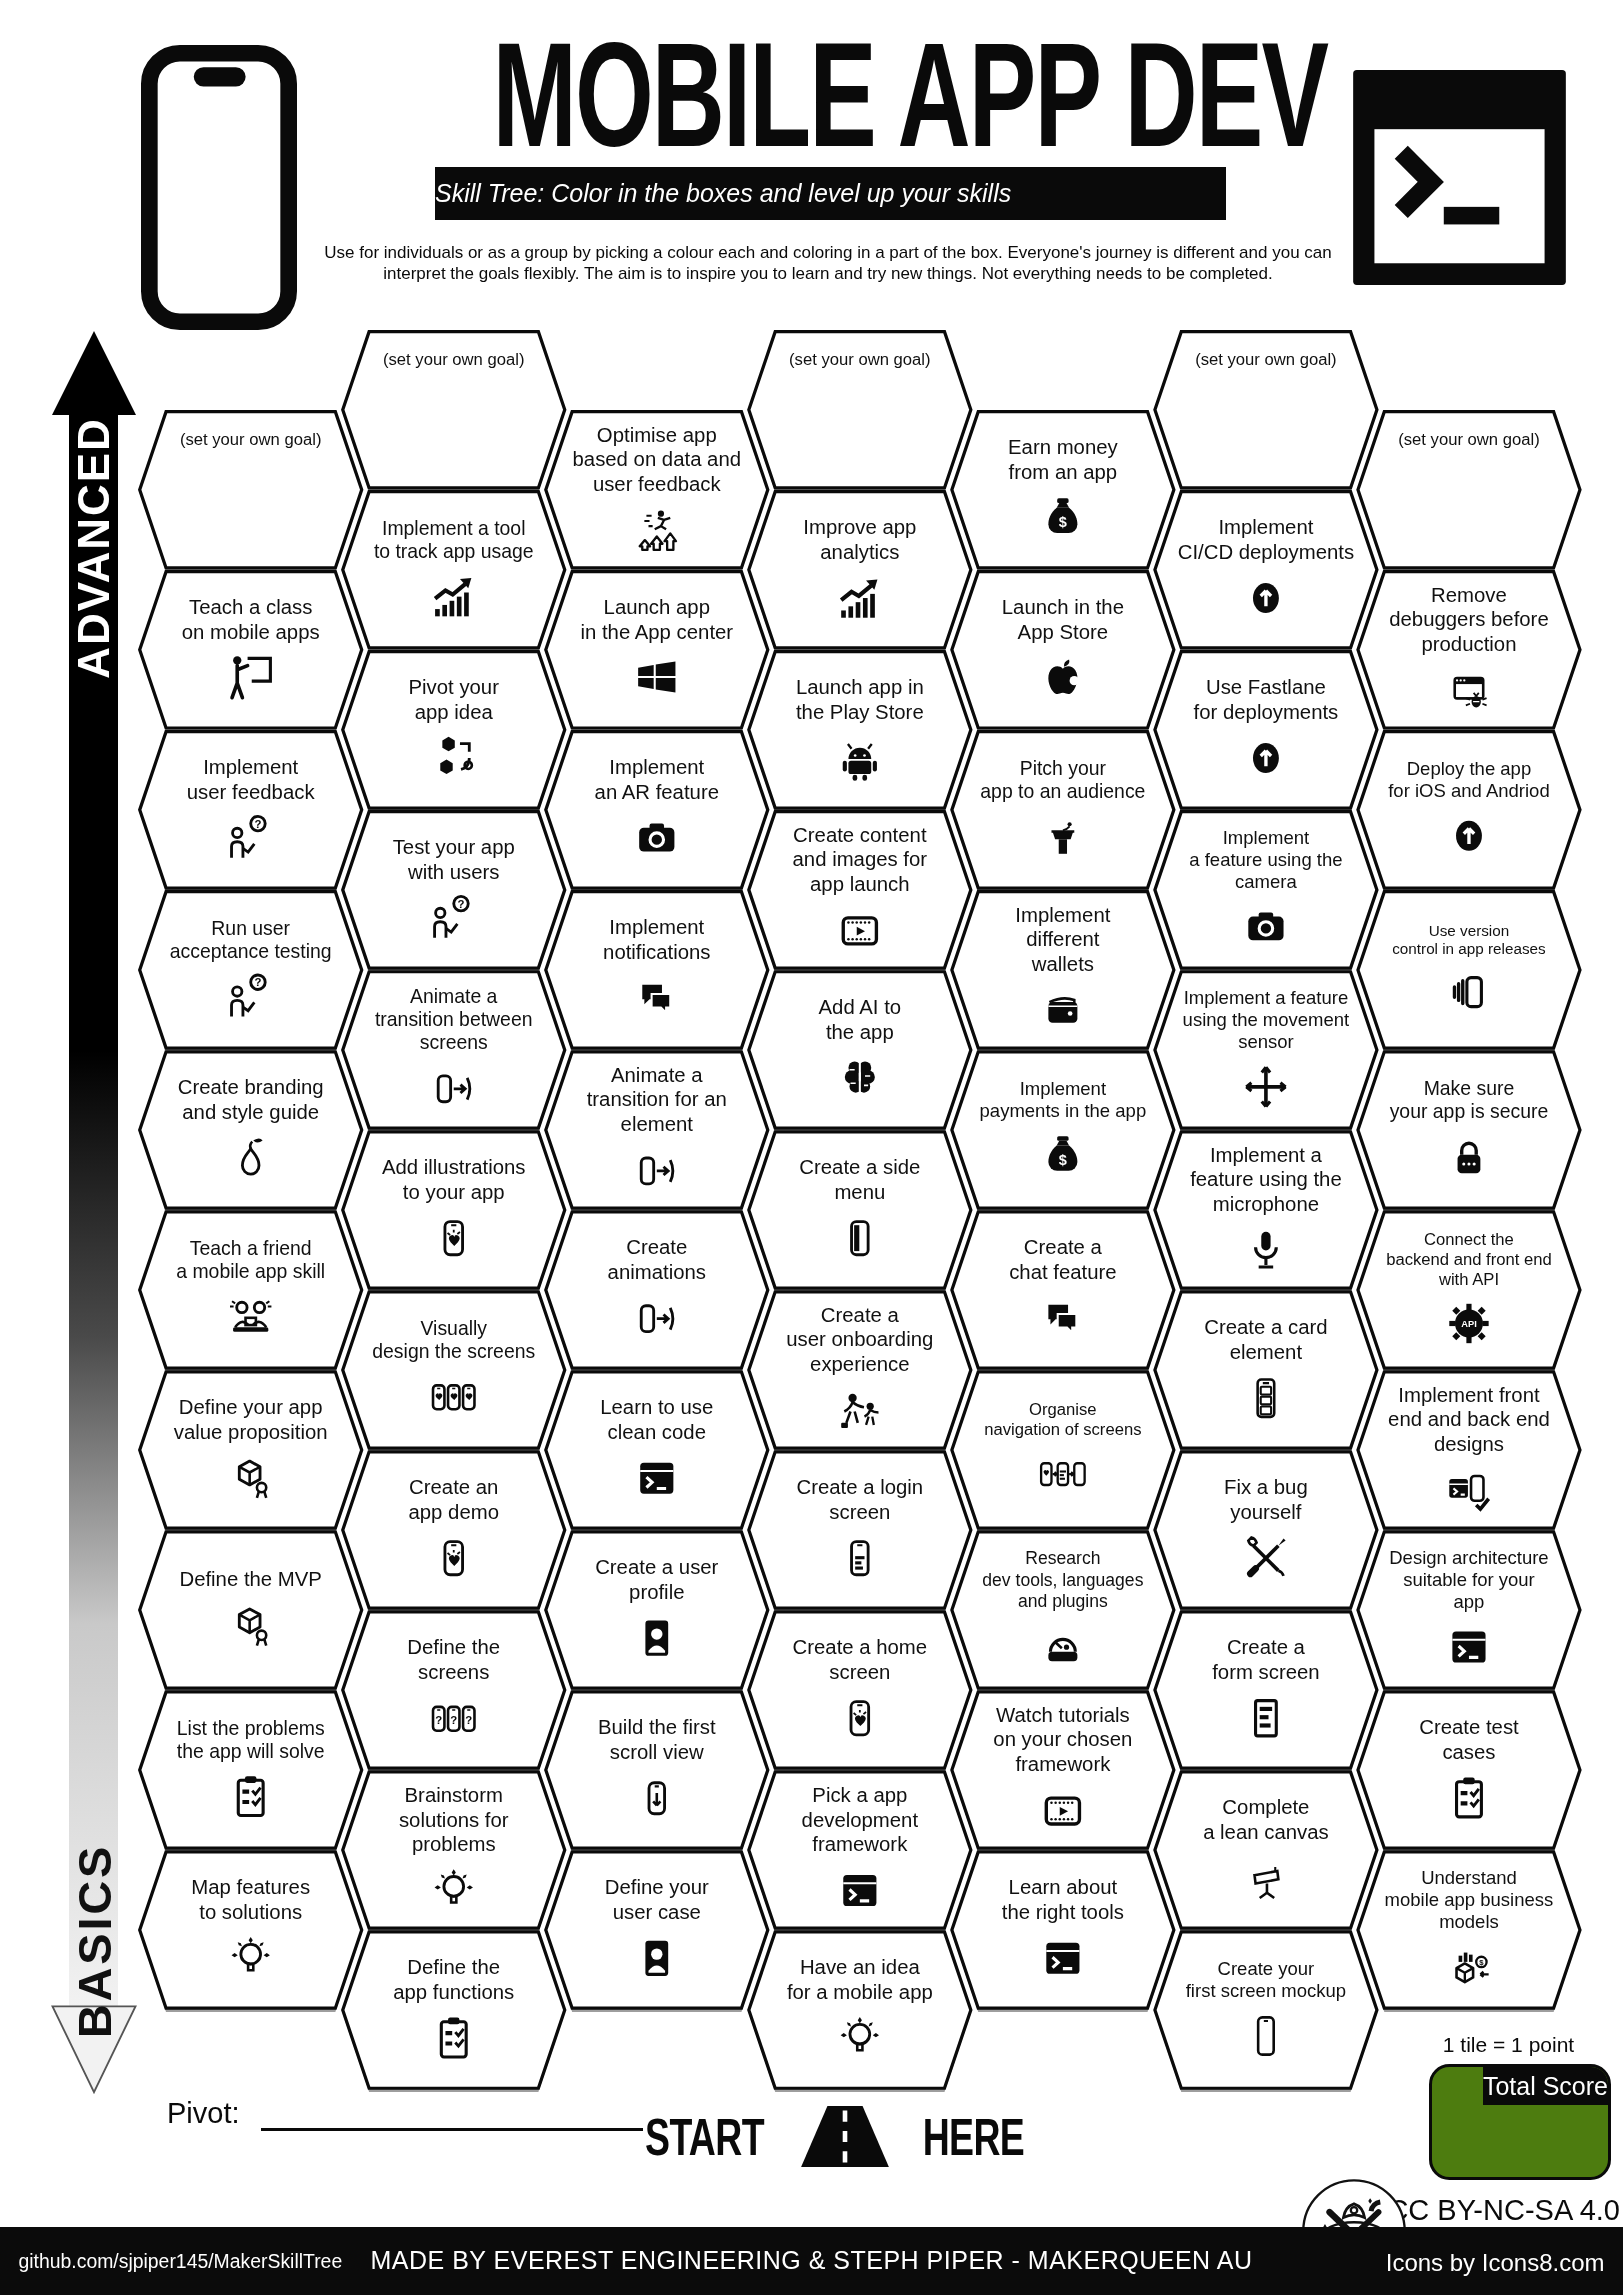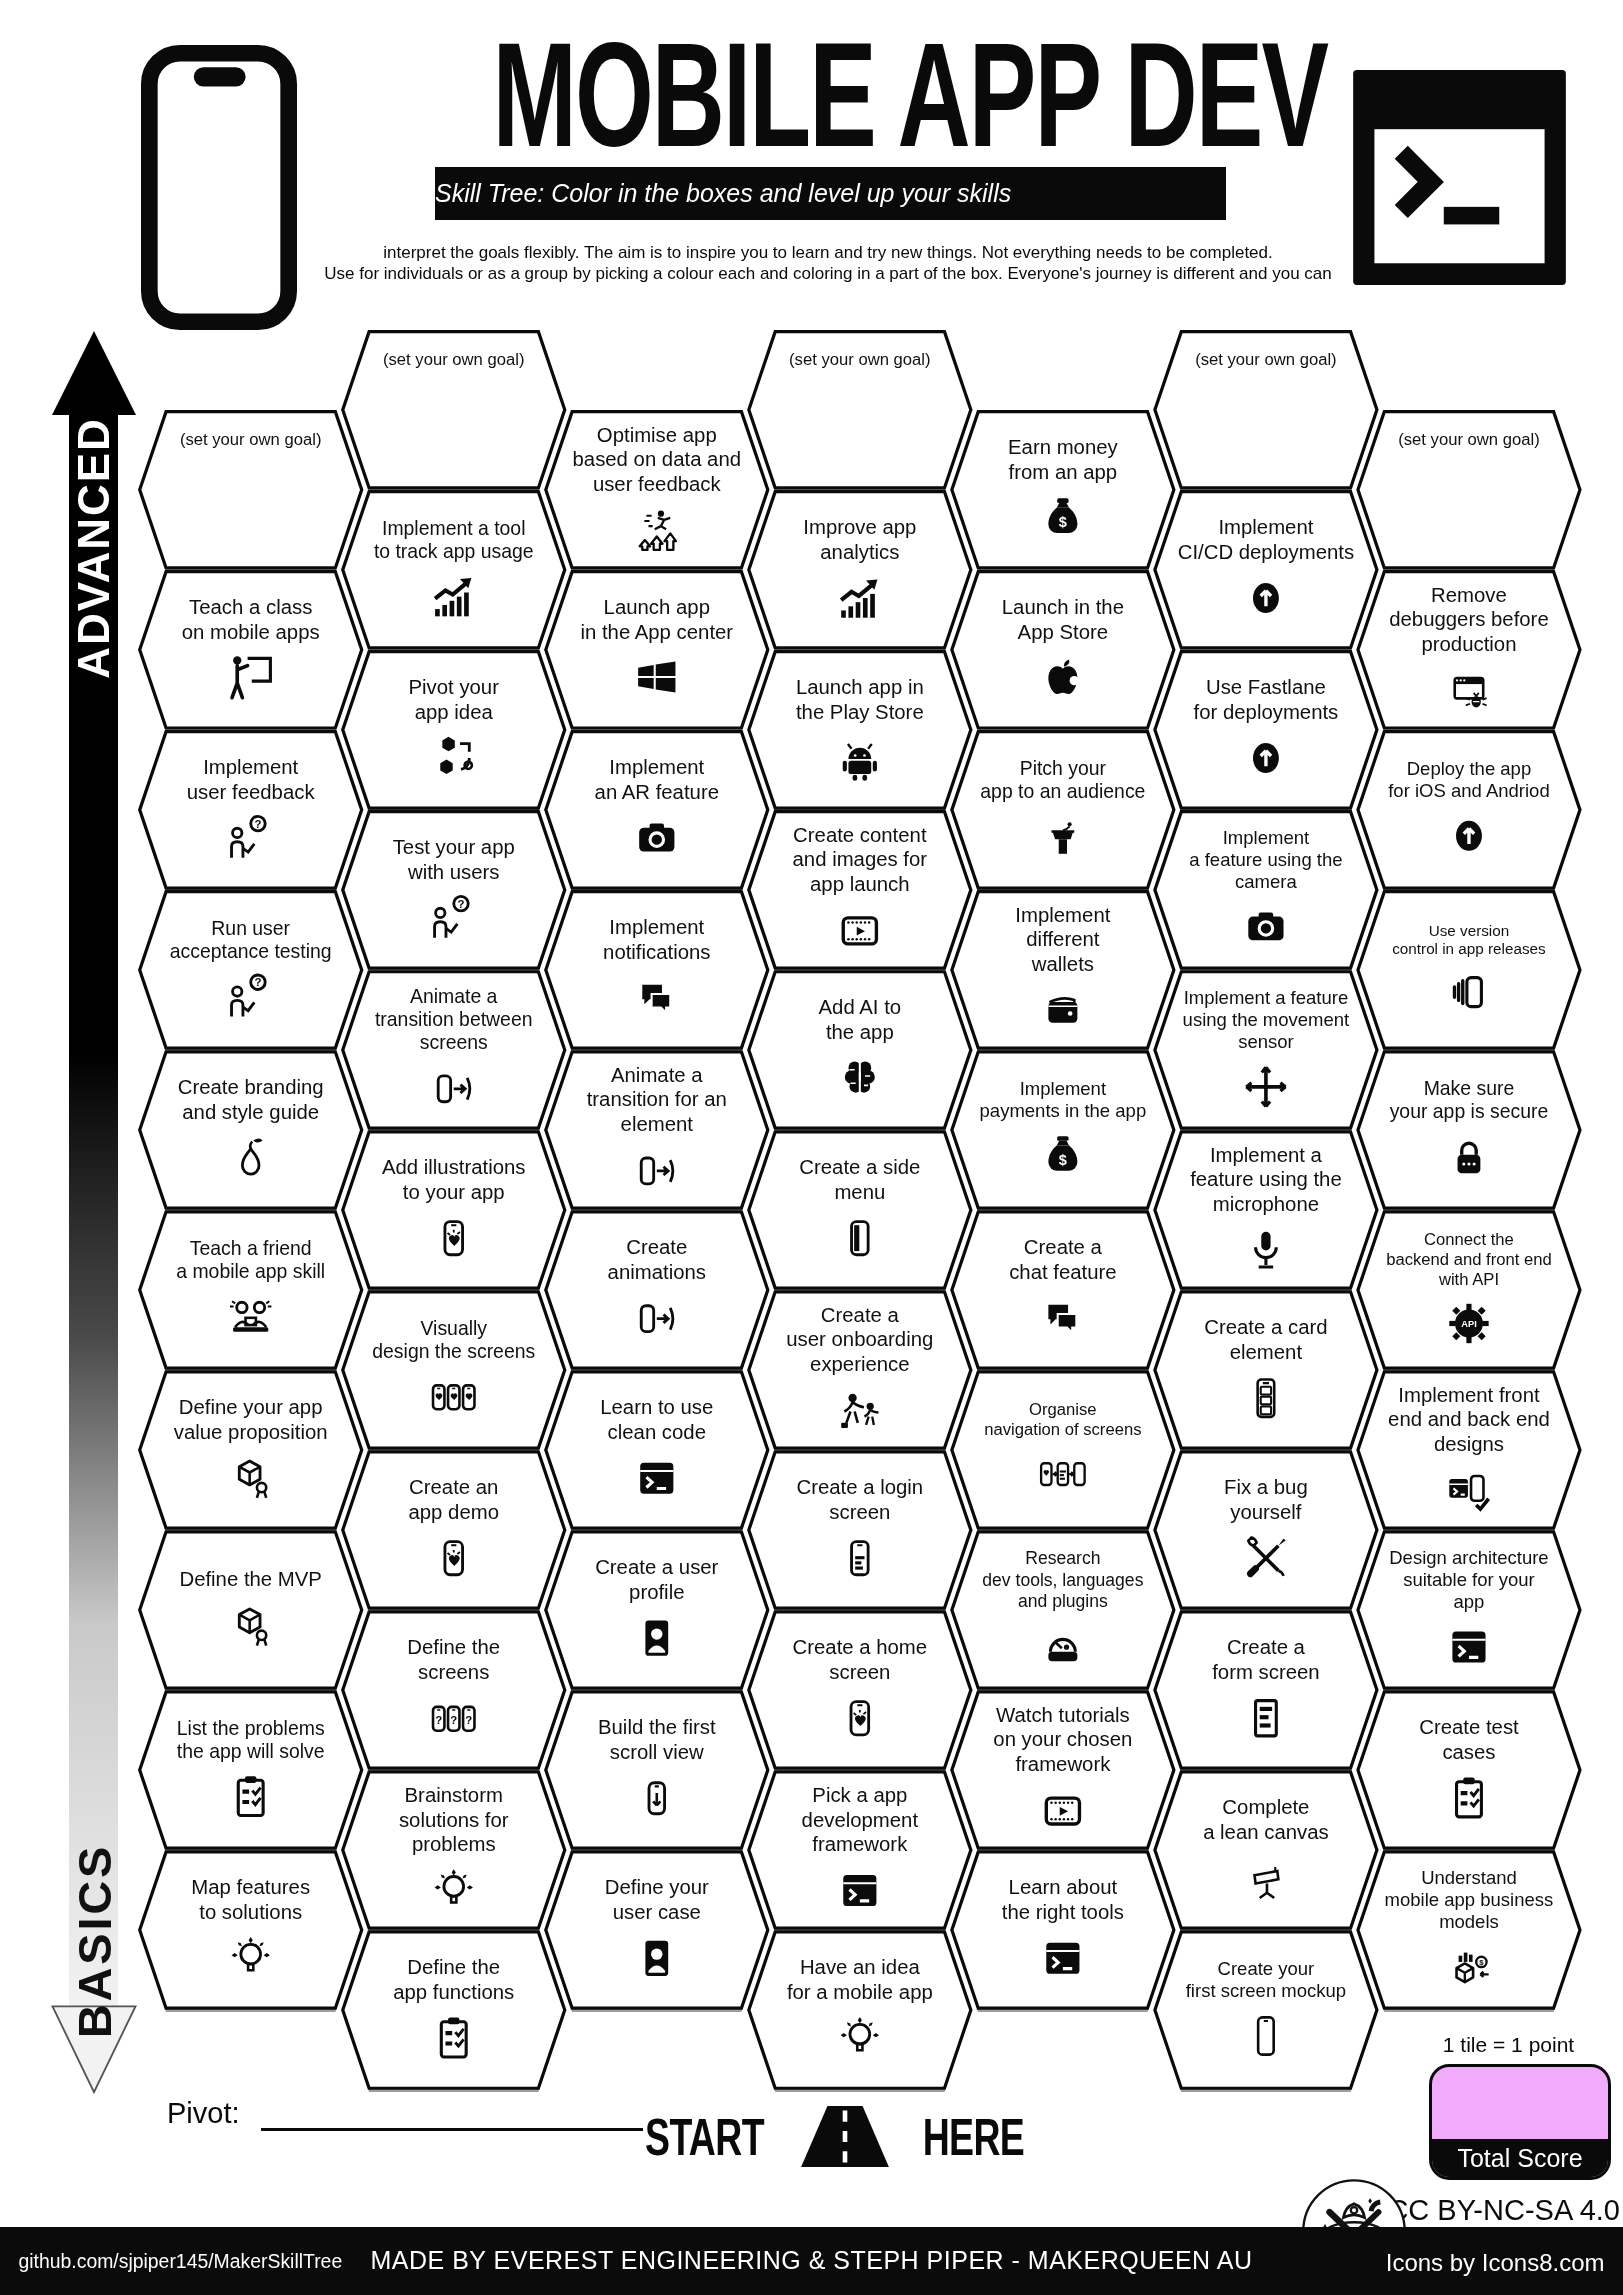--- a/index.html
+++ b/index.html
@@ -37,21 +37,21 @@
   .start-word{font-size:52px;font-weight:800;display:inline-block;transform:scaleX(0.72);
               letter-spacing:-0.9px;white-space:nowrap;}
 
   
   #name-label{left:167px;top:2097px;font-size:29px;}
   #name-line{left:261px;top:2128px;width:382px;height:2.8px;background:#0a0a0a;}
 
   
   #score-note{left:1416px;top:2033px;width:185px;text-align:center;font-size:21px;}
   #score-box{left:1429px;top:2064px;width:176px;height:110px;border:3.2px solid #0a0a0a;
-             border-radius:20.4px;overflow:hidden;display:flex;flex-direction:column;background:#f0abfc;}
+             border-radius:20.4px;overflow:hidden;display:flex;background:#4d7c0f;}
   #score-box .space{flex:1;}
   #score-bar{height:38px;background:#0a0a0a;color:#fff;font-size:25px;line-height:38px;text-align:center;}
 
   
   #license-text{left:1342px;top:2194px;width:278px;text-align:right;font-size:29px;}
   #footer{left:0;top:2227px;width:1623px;height:68px;background:#0b0b0b;color:#fff;}
   #footer-left{position:absolute;left:18.5px;top:23px;font-size:19.4px;}
   #footer-center{position:absolute;left:0;right:0;top:19.4px;text-align:center;font-size:25px;letter-spacing:0.5px;}
   #footer-right{position:absolute;right:18.5px;top:22px;font-size:24px;}
   #mq-logo{left:1301px;top:2178px;}
@@ -66,22 +66,22 @@
 
 <div class="abs" id="title-wrap">
   <span id="title">MOBILE APP DEV</span>
 </div>
 
 <div class="abs" id="subtitle-box">
   <div id="subtitle">Skill Tree:  Color in the boxes and level up your skills</div>
 </div>
 
 <div class="abs" id="description">
+  <div>Use for individuals or as a group by picking a colour each and coloring in a part of the box.  Everyone's journey is different and you can</div>
   <div>interpret the goals flexibly.  The aim is to inspire you to learn and try new things. Not everything needs to be completed.</div>
-  <div>Use for individuals or as a group by picking a colour each and coloring in a part of the box.  Everyone's journey is different and you can</div>
 </div>
 
 <svg class="abs" id="header-terminal" style="left:1353px;top:70px;" width="213" height="215" viewBox="0 0 460 465">
   <rect x="0" y="0" width="460" height="465" rx="8" fill="#0a0a0a"></rect>
   <rect x="46" y="128" width="368" height="290" fill="#fff"></rect>
   <path d="M104 178 L168 242 L104 306" fill="none" stroke="#0a0a0a" stroke-width="40"></path>
   <rect x="196" y="296" width="120" height="38" fill="#0a0a0a"></rect>
 </svg>
 
 <div class="abs" id="axis-head-top"></div>

